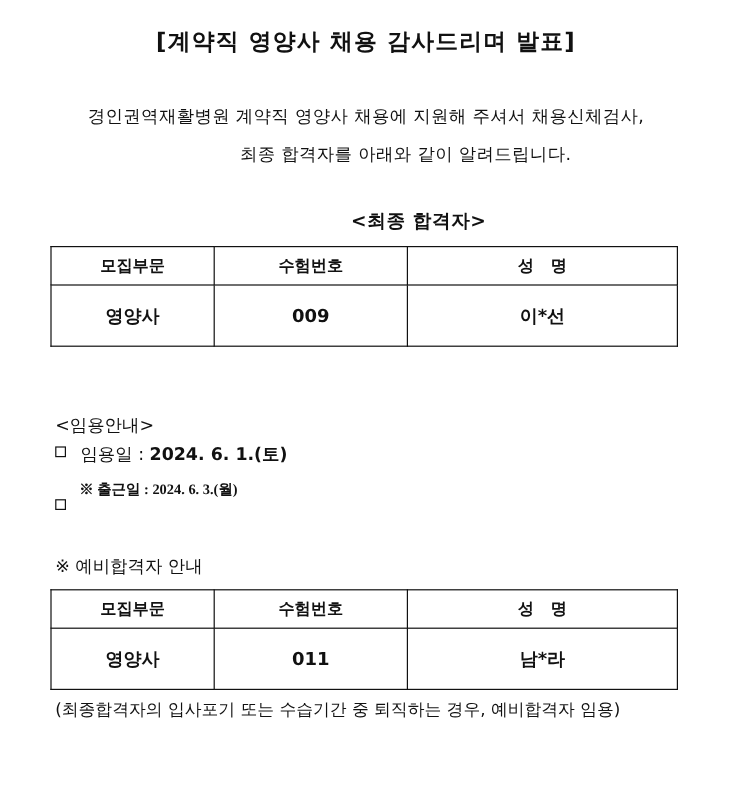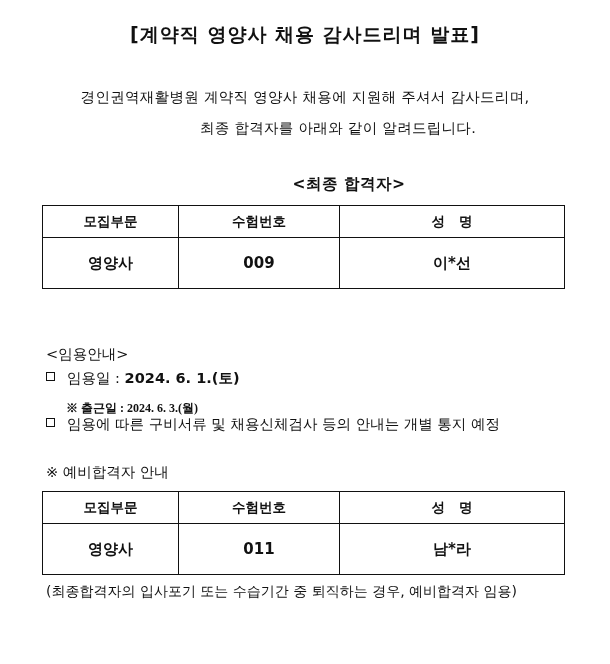--- a/index.html
+++ b/index.html
@@ -17,21 +17,21 @@
   .line { left: 46px; font-size: 14.5px; white-space: nowrap; }
   .bullet { display: inline-block; width: 7px; height: 7px; border: 1px solid #111; margin-right: 12px; vertical-align: 2px; }
   .b { font-weight: bold; }
   .small { font-size: 12px; }
 </style>
 </head>
 <body>
 
 <div class="abs title">[계약직 영양사 채용 감사드리며 발표]</div>
 
-<div class="abs intro" style="top:88px;">경인권역재활병원 계약직 영양사 채용에 지원해 주셔서 감사드리며,</div>
+<div class="abs intro" style="top:88px;">경인권역재활병원 계약직 영양사 채용에 지원해 주셔서 채용신체검사,</div>
 <div class="abs intro" style="top:119px;padding-left:33px;">최종 합격자를 아래와 같이 알려드립니다.</div>
 
 <div class="abs sub-title">&lt;최종 합격자&gt;</div>
 
 <table class="result" style="top:205px;">
   <colgroup>
       <col class="col1">
       <col class="col2">
       <col class="col3">
     </colgroup>
@@ -54,21 +54,21 @@
 <div class="abs line" style="top:369px;">
   <span class="bullet"></span><span>임용일 : </span><span class="b">2024. 6. 1.(토)</span>
 </div>
 
 <div class="abs line small b" style="top:400px; left:66px;font-family:Liberation Serif, serif;">
   <span>※</span>
   <span>출근일 : </span><span>2024. 6. 3.(월)</span>
 </div>
 
 <div class="abs line" style="top:415px;">
-  <span class="bullet"></span><span>임용에 따른 구비서류 및 채용신체검사 등의 안내는 개별 통지 예정</span>
+  <span class="bullet"></span>
 </div>
 
 <div class="abs line" style="top:463px;">※ 예비합격자 안내</div>
 
 <table class="result" style="top:491px;">
   <colgroup>
       <col class="col1">
       <col class="col2">
       <col class="col3">
     </colgroup>

